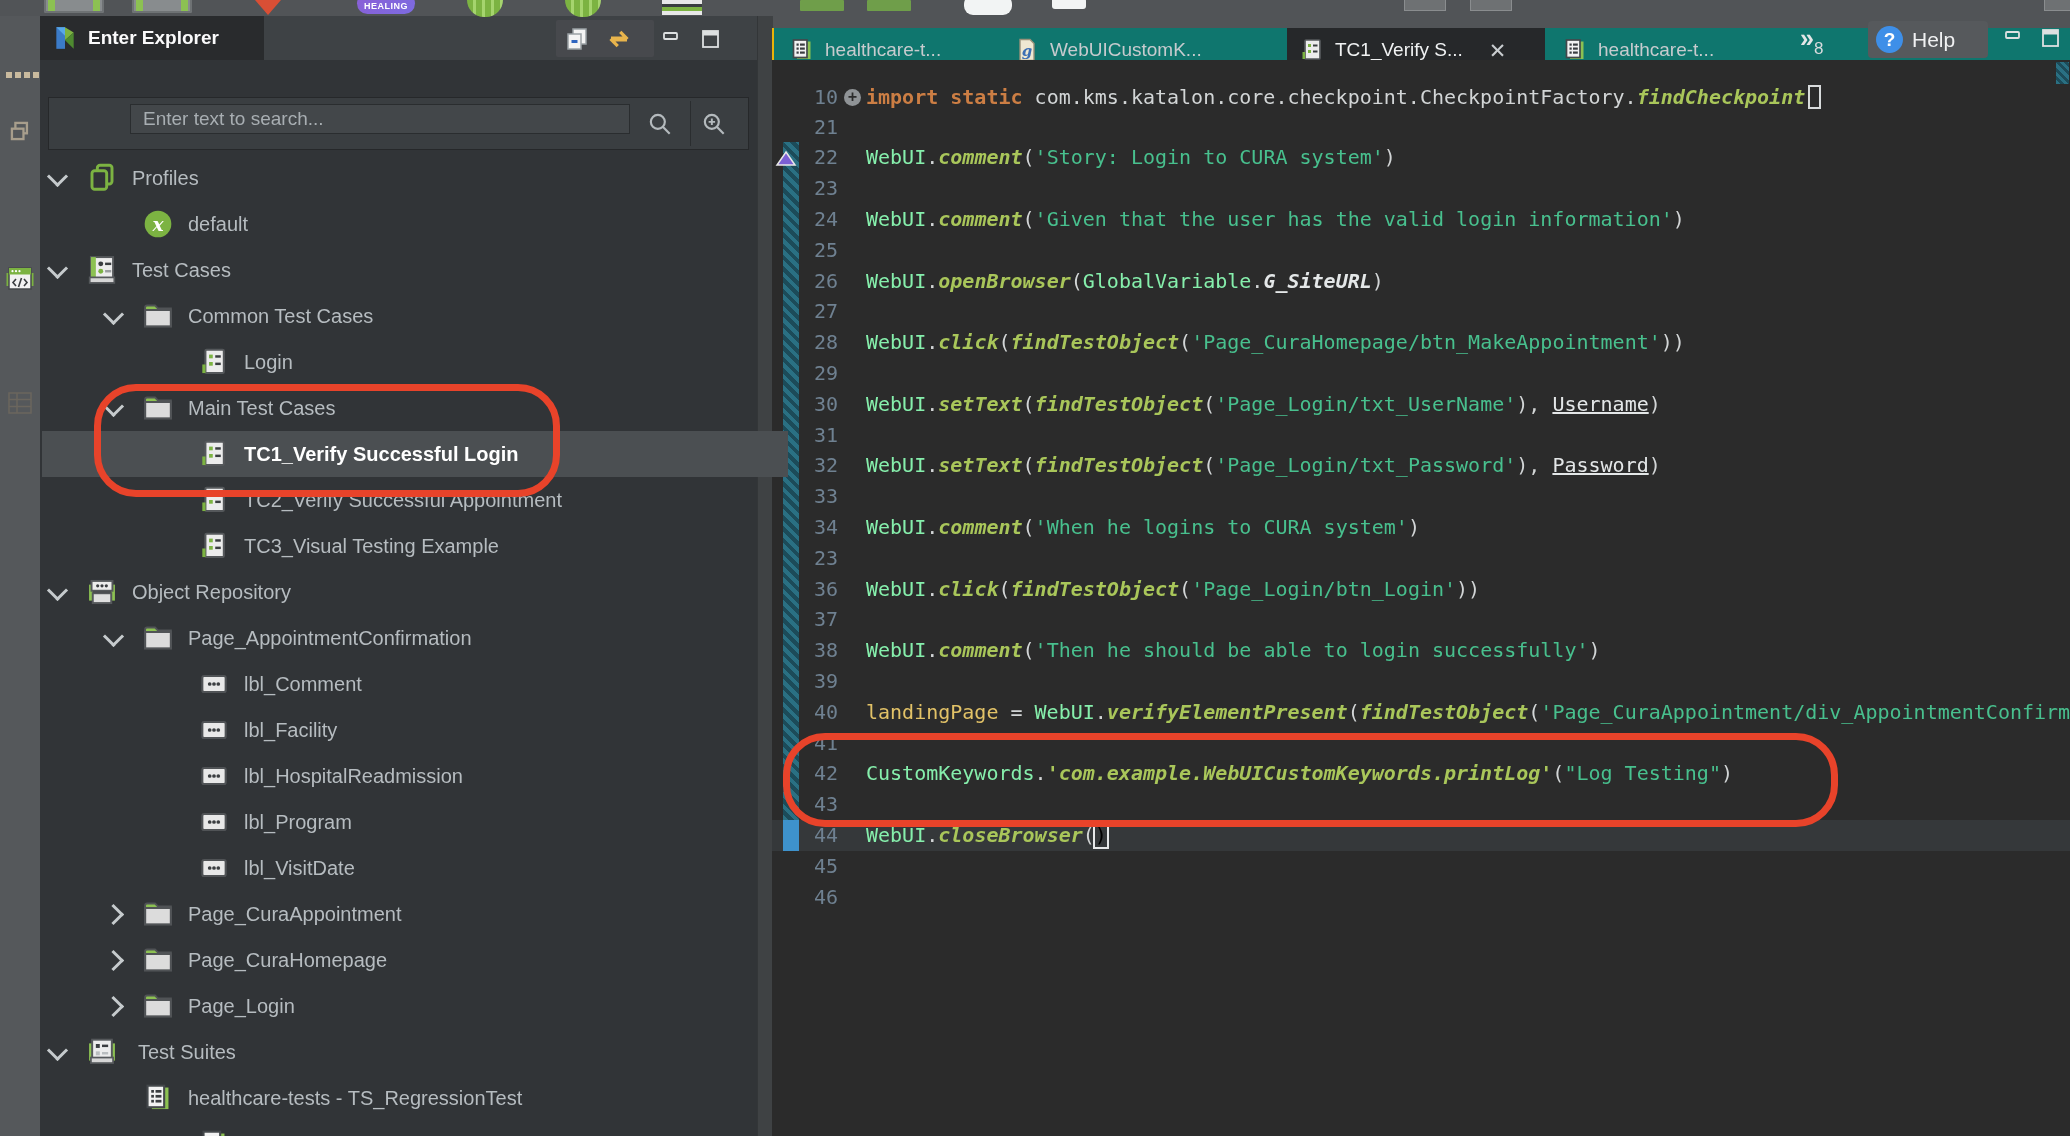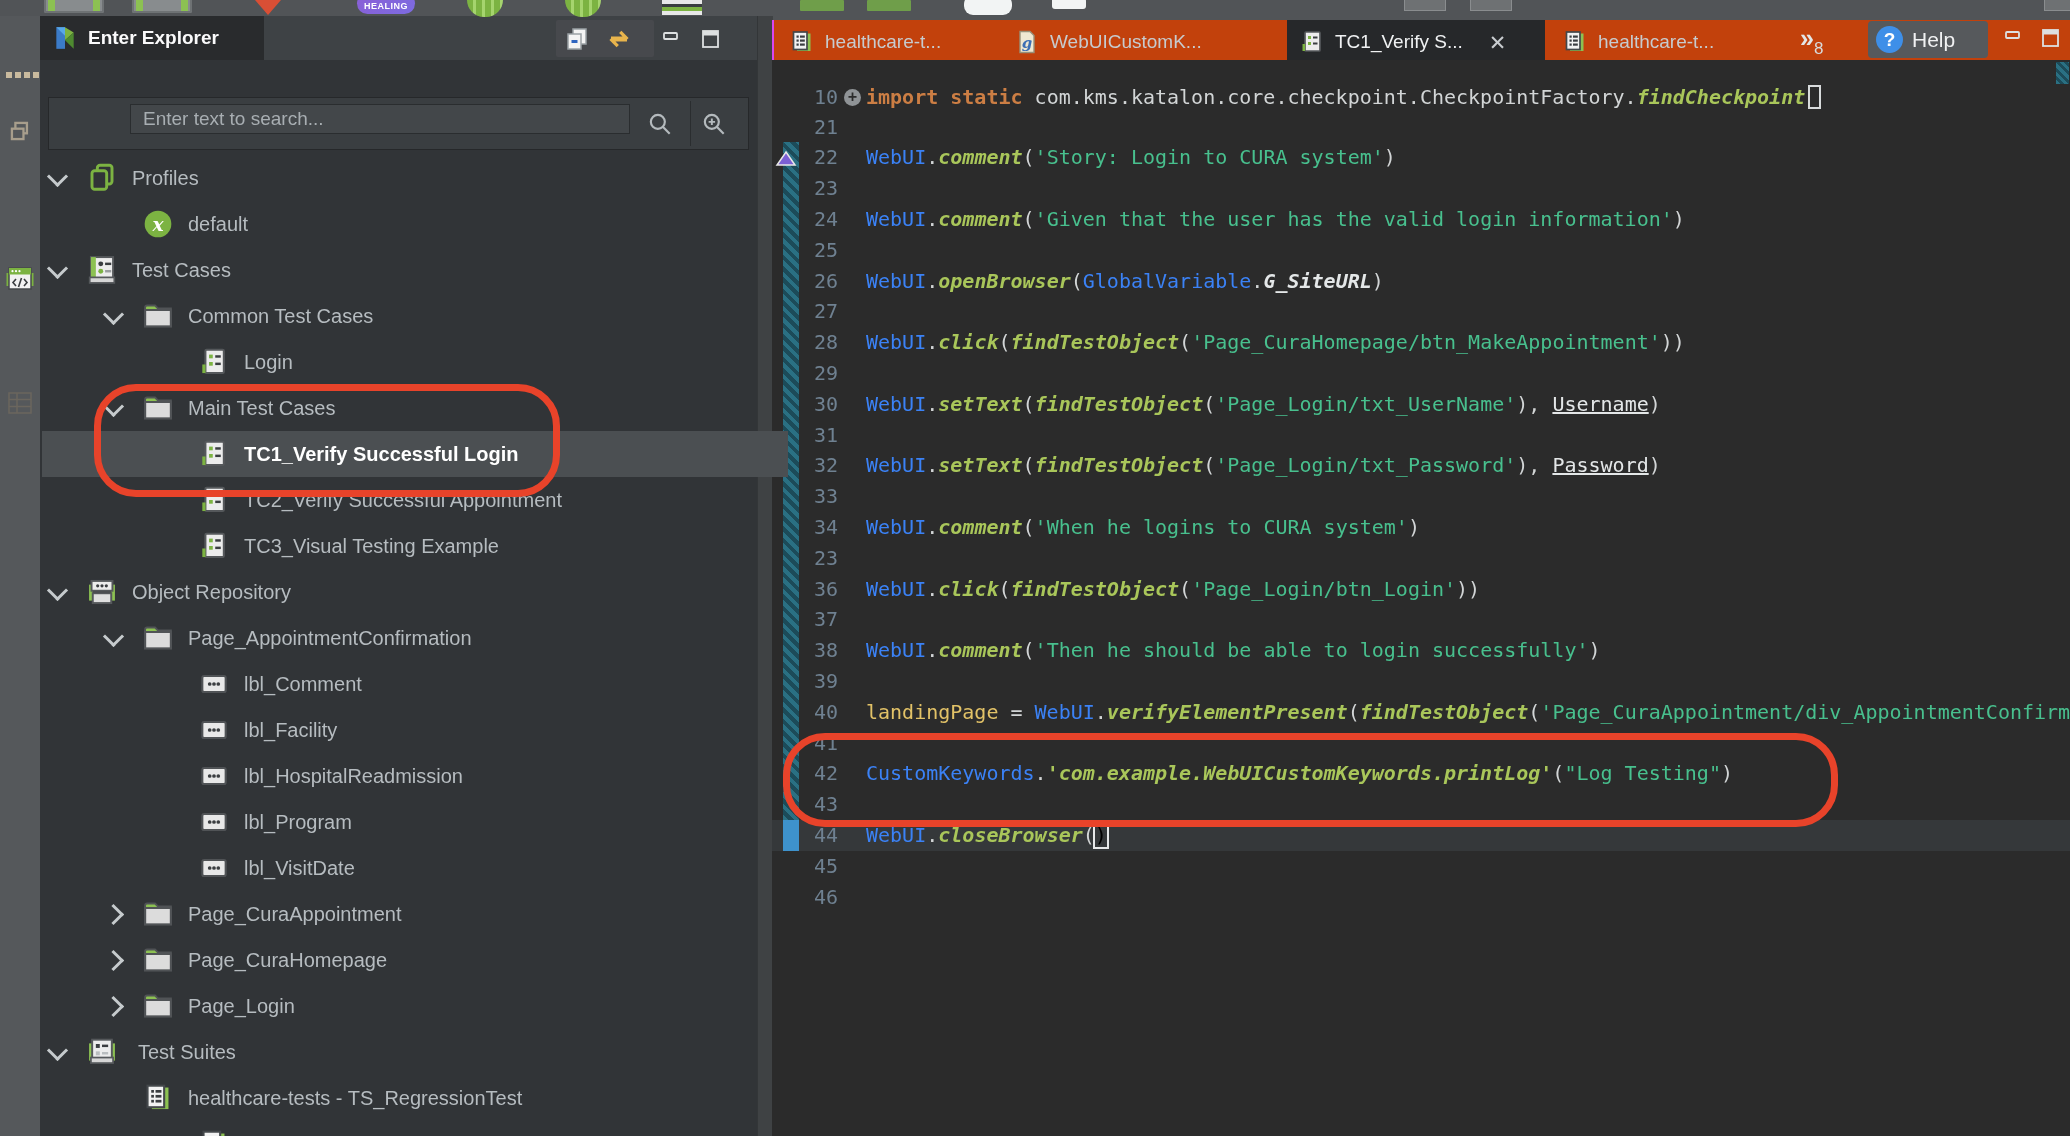--- a/index.html
+++ b/index.html
@@ -62,21 +62,21 @@
   .cr{transform:rotate(-45deg);top:16px;}
   .ticon{position:absolute;top:7px;width:32px;height:32px;}
   .ticon svg{width:100%;height:100%;}
   .tlabel{position:absolute;top:0;line-height:46px;font-size:20px;color:#B6BCC0;white-space:nowrap;}
   .sel .tlabel{color:#FFFFFF;font-weight:bold;}
 
   
   #divider{left:757px;top:16px;width:15px;height:1120px;background:#3F4244;border-left:1px solid #333638;}
 
   
-  #tabbar{left:772px;top:20px;width:1298px;height:44px;background:#c2410c;border-left:2px solid #d946ef;box-sizing:border-box;}
+  #tabbar{left:772px;top:28px;width:1298px;height:44px;background:#0f766e;border-left:2px solid #eab308;box-sizing:border-box;}
   .tab{position:absolute;top:0;height:44px;display:flex;align-items:center;gap:10px;padding-left:12px;box-sizing:border-box;}
   .tab.active{background:#26282A;}
   .tico{width:26px;height:26px;flex:0 0 auto;}
   .tico svg{width:100%;height:100%;}
   .tlbl{font-size:19px;color:#C7CBCE;white-space:nowrap;}
   .tab.active .tlbl{color:#F0F2F3;}
   .tclose{margin-left:16px;color:#C9CDD0;font-size:21px;line-height:21px;}
   #overflow{left:1800px;top:24px;z-index:2;}
   #overflow .glyph{font-size:25px;font-weight:bold;color:#E3E6E7;}
   #overflow .cnt{font-size:17px;color:#D8DBDD;vertical-align:-7px;}
@@ -91,21 +91,21 @@
   #curline{position:absolute;left:0;top:760px;width:1298px;height:31px;background:#35383A;z-index:0;}
   #hatch{position:absolute;left:11px;top:82px;width:16px;height:678px;z-index:1;
     background:repeating-linear-gradient(45deg,#2A7083 0 4px,#1C4B59 4px 8px);}
   #blueseg{position:absolute;left:11px;top:760px;width:16px;height:31px;background:#3E92CC;z-index:1;}
   #ruler-mark{position:absolute;left:1284px;top:2px;width:13px;height:22px;z-index:1;
     background:repeating-linear-gradient(45deg,#2A7083 0 3px,#1C4B59 3px 6px);}
   .ln{position:absolute;left:18px;width:48px;text-align:right;height:31px;line-height:31px;color:#6F8191;z-index:2;}
   .cl{position:absolute;left:94px;height:31px;line-height:31px;white-space:pre;z-index:2;}
   .c-kw{color:#CC7E44;font-weight:600;}
   .c-pln{color:#D2D5D6;}
-  .c-cls{color:#3b82f6;}
+  .c-cls{color:#86efac;}
   .c-mth{color:#A9C65A;font-style:italic;font-weight:600;}
   .c-str{color:#48C08E;}
   .c-var{color:#E2C267;}
   .c-param{color:#E4E7E8;text-decoration:underline;}
   .c-wit{color:#E4E7E8;font-style:italic;font-weight:600;}
   .c-box{display:inline-block;width:13px;height:24px;border:2px solid #D8DBDC;vertical-align:-5px;margin-left:3px;box-sizing:border-box;}
   .c-cursor{outline:2px solid #E6E8E9;}
   .fold{position:absolute;width:17px;height:17px;border-radius:50%;background:#8F9396;color:#2B2B2B;
     font-weight:bold;font-size:15px;line-height:17px;text-align:center;z-index:2;font-family:"DejaVu Sans Mono",monospace;}
   .gtri{position:absolute;z-index:3;}

